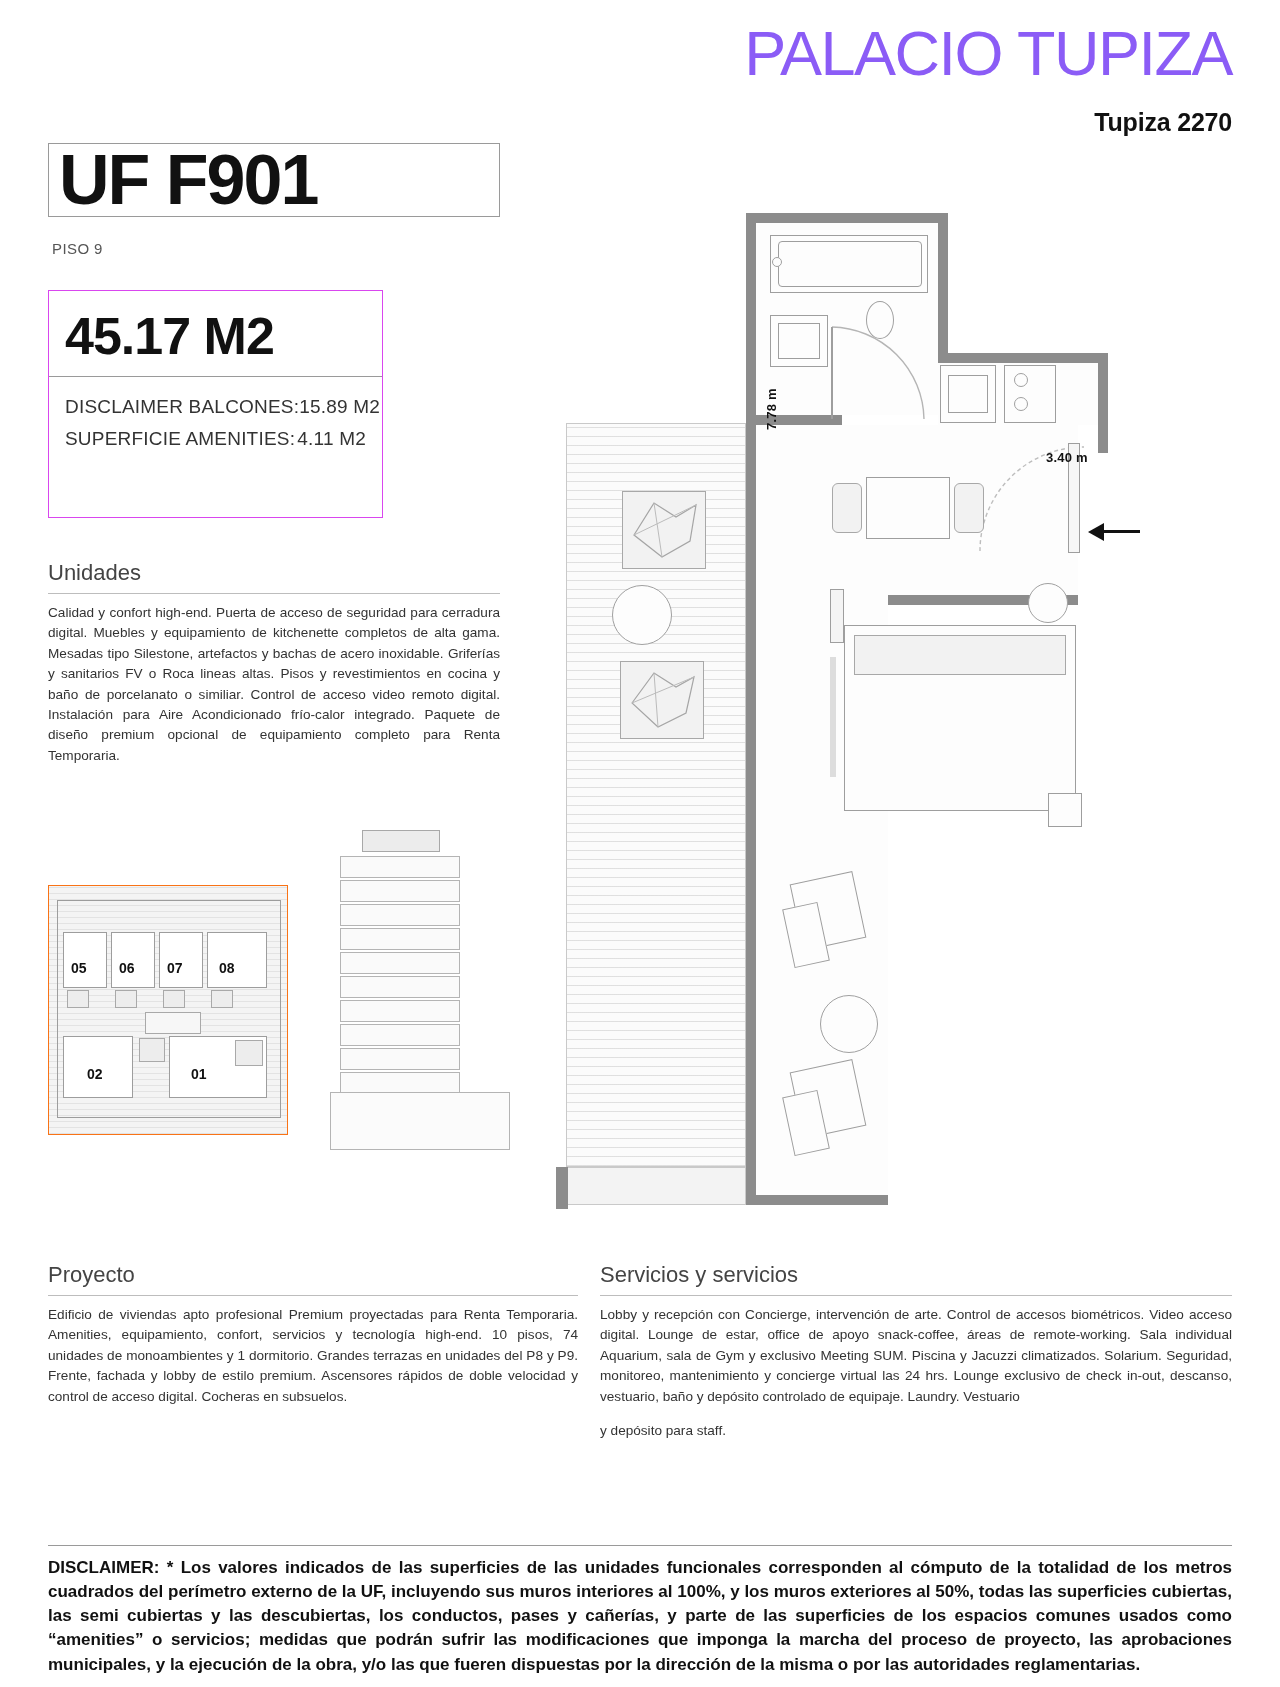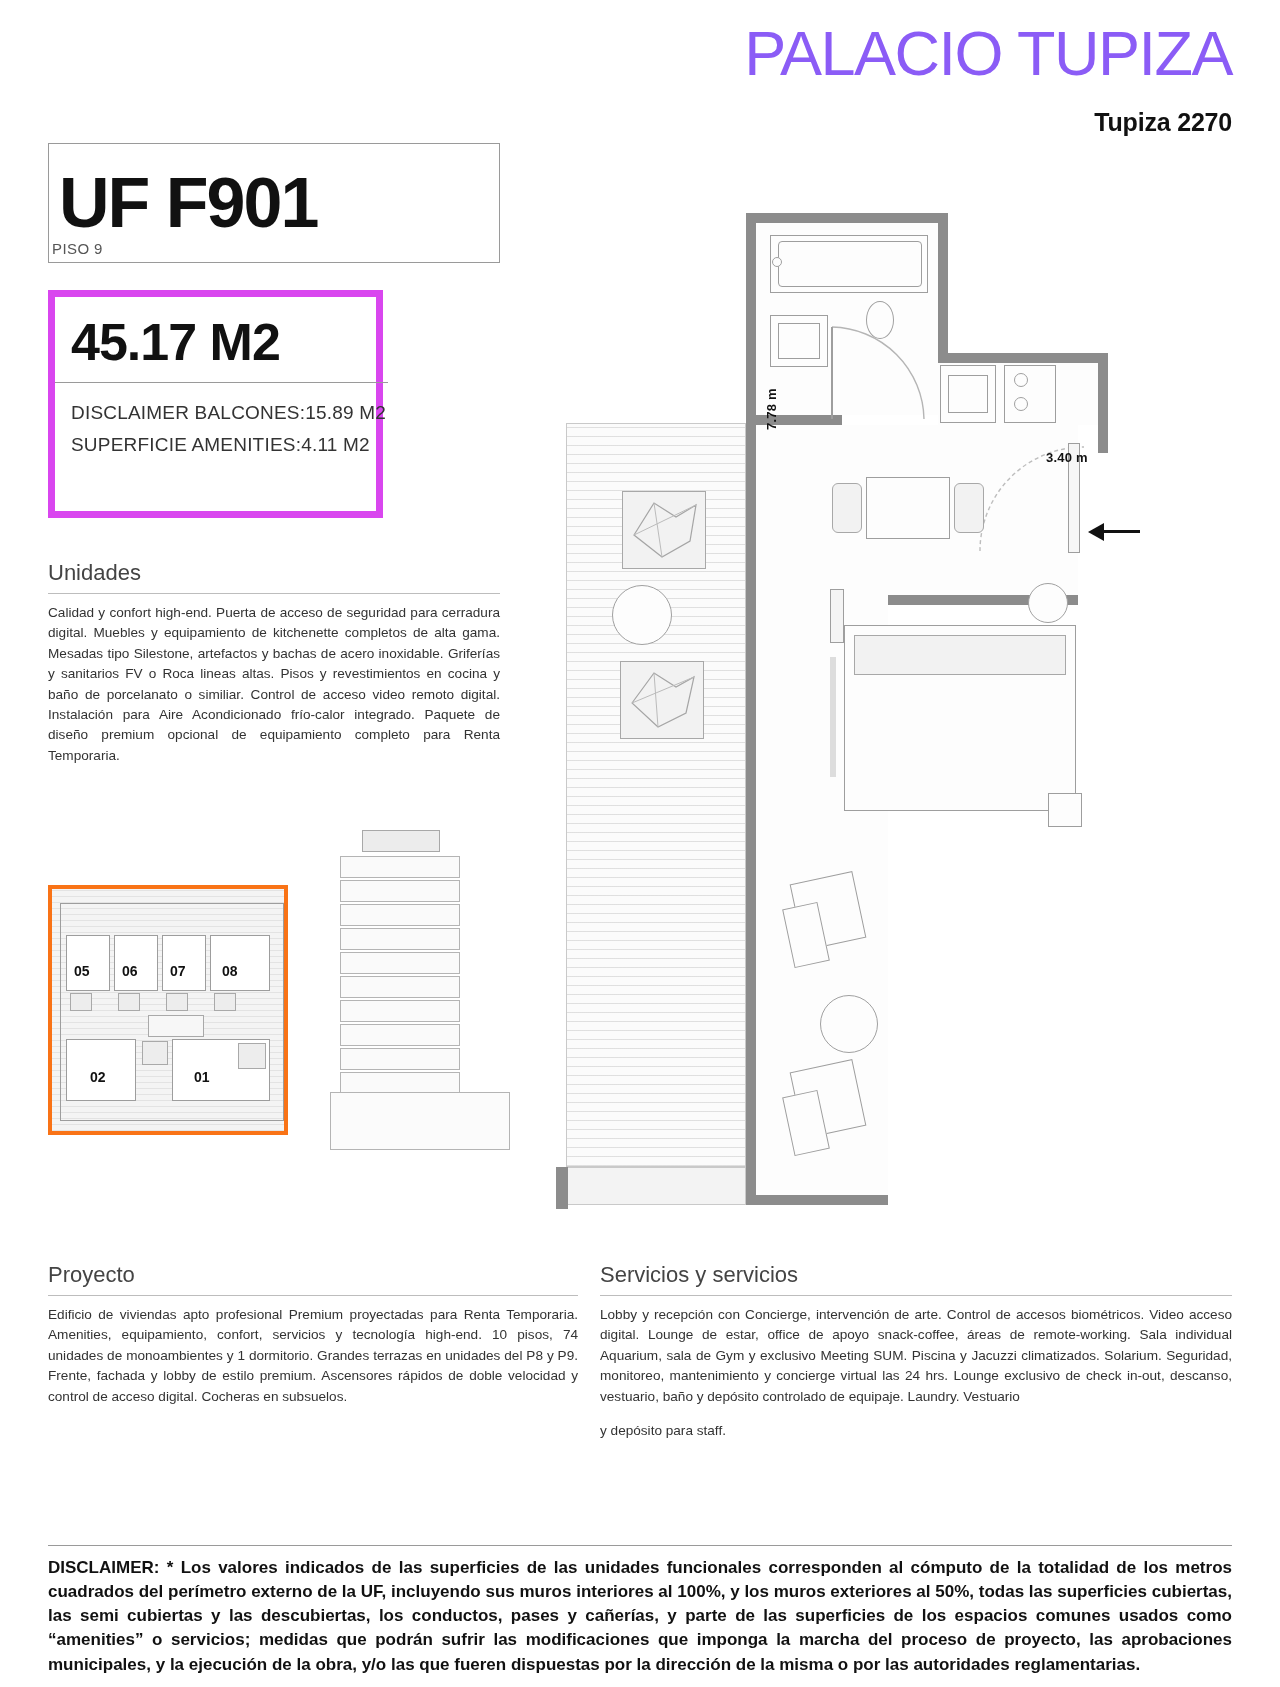--- a/index.html
+++ b/index.html
@@ -39,21 +39,21 @@
     color: #111;
     letter-spacing: -0.2px;
   }
 
   
   .unit-box {
     position: absolute;
     left: 48px;
     top: 143px;
     width: 452px;
-    height: 120px;
+    height: 74px;
     border: 1px solid #9a9a9a;
     display: flex;
     align-items: center;
     text-align: right;
   }
   .unit-code {
     font-size: 70px;
     font-weight: 700;
     letter-spacing: -2px;
     line-height: 1;
@@ -69,21 +69,21 @@
     letter-spacing: 0.4px;
   }
 
   
   .area-box {
     position: absolute;
     left: 48px;
     top: 290px;
     width: 335px;
     height: 228px;
-    border: 7px solid #d946ef;
+    border: 1px solid #d946ef;
     padding: 18px 16px 0 16px;
   }
   .area-main {
     font-size: 52px;
     font-weight: 700;
     letter-spacing: -1px;
     line-height: 1.05;
     color: #111;
     border-bottom: 1px solid #9a9a9a;
     padding-bottom: 12px;
@@ -128,21 +128,21 @@
   }
 
   
   .mini-plan {
     position: absolute;
     left: 48px;
     top: 885px;
     width: 240px;
     height: 250px;
     background: #f4f4f4;
-    border: 4px solid #f97316;
+    border: 1px solid #f97316;
   }
   .mini-plan .hatch {
     position: absolute;
     inset: 0;
     background:
       repeating-linear-gradient(0deg, rgba(0,0,0,0.07) 0 1px, transparent 1px 6px);
   }
   .mini-room {
     position: absolute;
     background: #ffffff;

